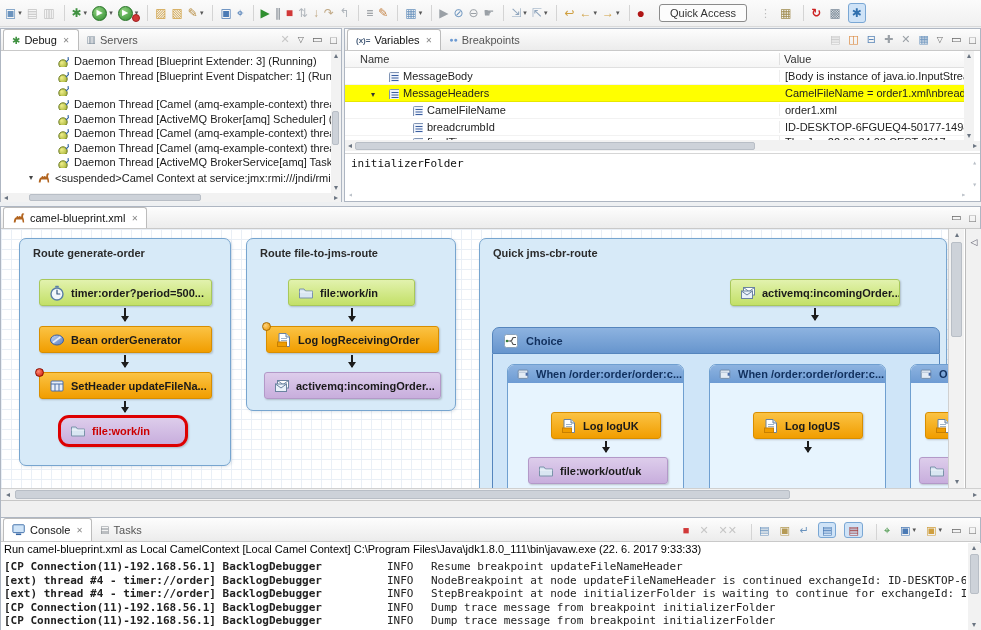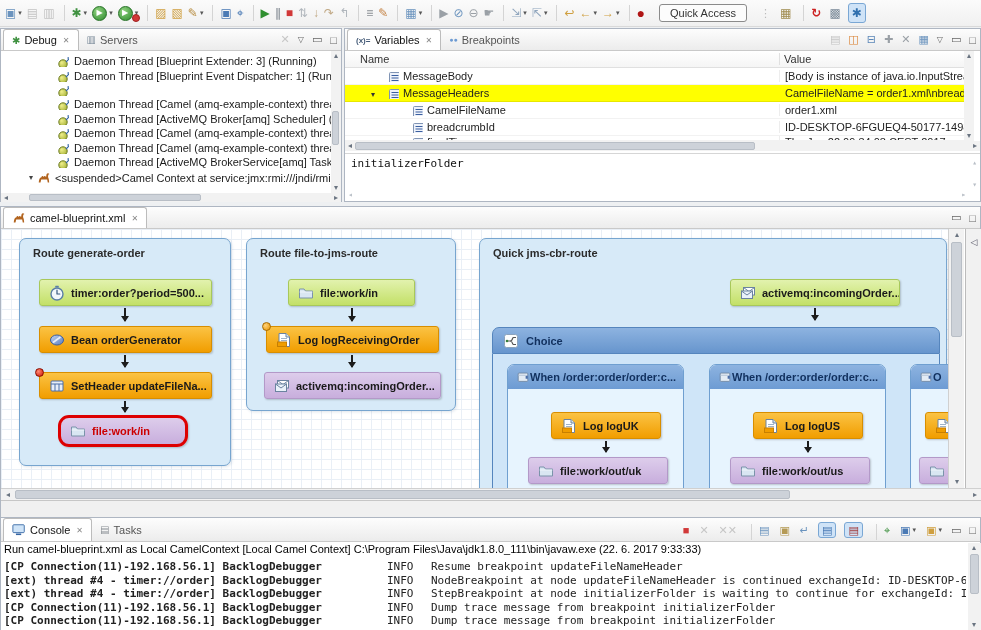--- a/index.html
+++ b/index.html
@@ -76,21 +76,21 @@
   .node.p { background:linear-gradient(#ddcdeb,#c8aedd); border:1px solid #b399c8; }
   .node.selred { border:3px solid #dd0000; color:#cc0000; height:32px; border-radius:11px; }
   .bdot { position:absolute; width:9px; height:9px; border-radius:50%; background:radial-gradient(circle at 35% 35%, #ff8a75, #cc1200); border:1px solid #8a0d00; z-index:3; }
   .bdot.orange { background:radial-gradient(circle at 35% 35%, #ffd27a, #e89400); border-color:#a86a00; }
   .arr { position:absolute; width:2px; background:#1c1c1c; }
   .arr::after { content:""; position:absolute; left:-3px; bottom:-5px; border:4px solid transparent; border-top:6px solid #1c1c1c; }
   .choice { position:absolute; }
   .chdr { height:27px; background:linear-gradient(#8db3e0,#6795cd); border:1px solid #5585bd; border-radius:7px 7px 0 0; display:flex; align-items:center; gap:7px; padding-left:10px; font-weight:bold; color:#11305e; }
   .cbody { background:#cfe5f8; border:1px solid #5585bd; border-top:none; }
   .when { position:absolute; background:#e7f4fe; border:1px solid #6f9fd0; border-radius:7px; overflow:hidden; }
-  .whdr { height:24px; background:linear-gradient(#8db3e0,#6d9bd3); display:flex; align-items:center; padding-left:8px; font-weight:bold; color:#11305e; white-space:nowrap; overflow:hidden; }
+  .whdr { height:18px; background:linear-gradient(#8db3e0,#6d9bd3); display:flex; align-items:center; gap:6px; padding-left:8px; font-weight:bold; color:#11305e; white-space:nowrap; overflow:hidden; }
   #dtabs { position:absolute; left:0; top:293px; width:981px; height:18px; background:#f0f0f0; border-top:1px solid #c6c6c6; display:flex; }
   .dtab { padding:2px 9px 0; border-right:1px solid #c6c6c6; color:#333; height:100%;margin-top:47px; }
   .dtab.active { background:#fff; font-weight:normal; color:#000; border-right:1px solid #c6c6c6; }
   #palette { position:absolute; left:964px; top:22px; width:17px; height:259px; background:#f1f1f1; border-left:1px solid #bbb; color:#556; font-size:9px; text-align:center; padding-top:8px; }
 
   
   #console-pane { left:0; top:517px; width:981px; height:113px; border-bottom:none; }
   #console-title { position:absolute; left:3px; top:25px; width:970px; height:15px; white-space:nowrap; overflow:hidden; color:#000; }
   #console-lines { position:absolute; left:3px; top:42px; width:962px; height:71px; overflow:hidden; font-family:"DejaVu Sans Mono",monospace; font-size:11px; line-height:13.6px; }
   .cline { white-space:pre; }
@@ -648,26 +648,20 @@
             </svg>
           <span>When /order:order/order:c...</span>
         </div>
         <div class="node o" style="left:43px;top:47px;width:110px">
           <svg class="ni">
               <use href="#i-log"></use>
             </svg>
           <span>Log logUS</span>
         </div>
         <div class="arr" style="left:97px;top:76px;height:11px"></div>
-        <div class="node p" style="left:20px;top:92px;width:140px">
-          <svg class="ni">
-              <use href="#i-folder"></use>
-            </svg>
-          <span>file:work/out/us</span>
-        </div>
       </div>
 
       <div class="when" style="left:430px;top:125px;width:120px;height:140px">
         <div class="whdr">
           <svg class="si" viewBox="0 0 16 16">
               <use href="#i-box"></use>
             </svg>
           <span>O</span>
         </div>
         <div class="node o" style="left:14px;top:47px;width:100px">

